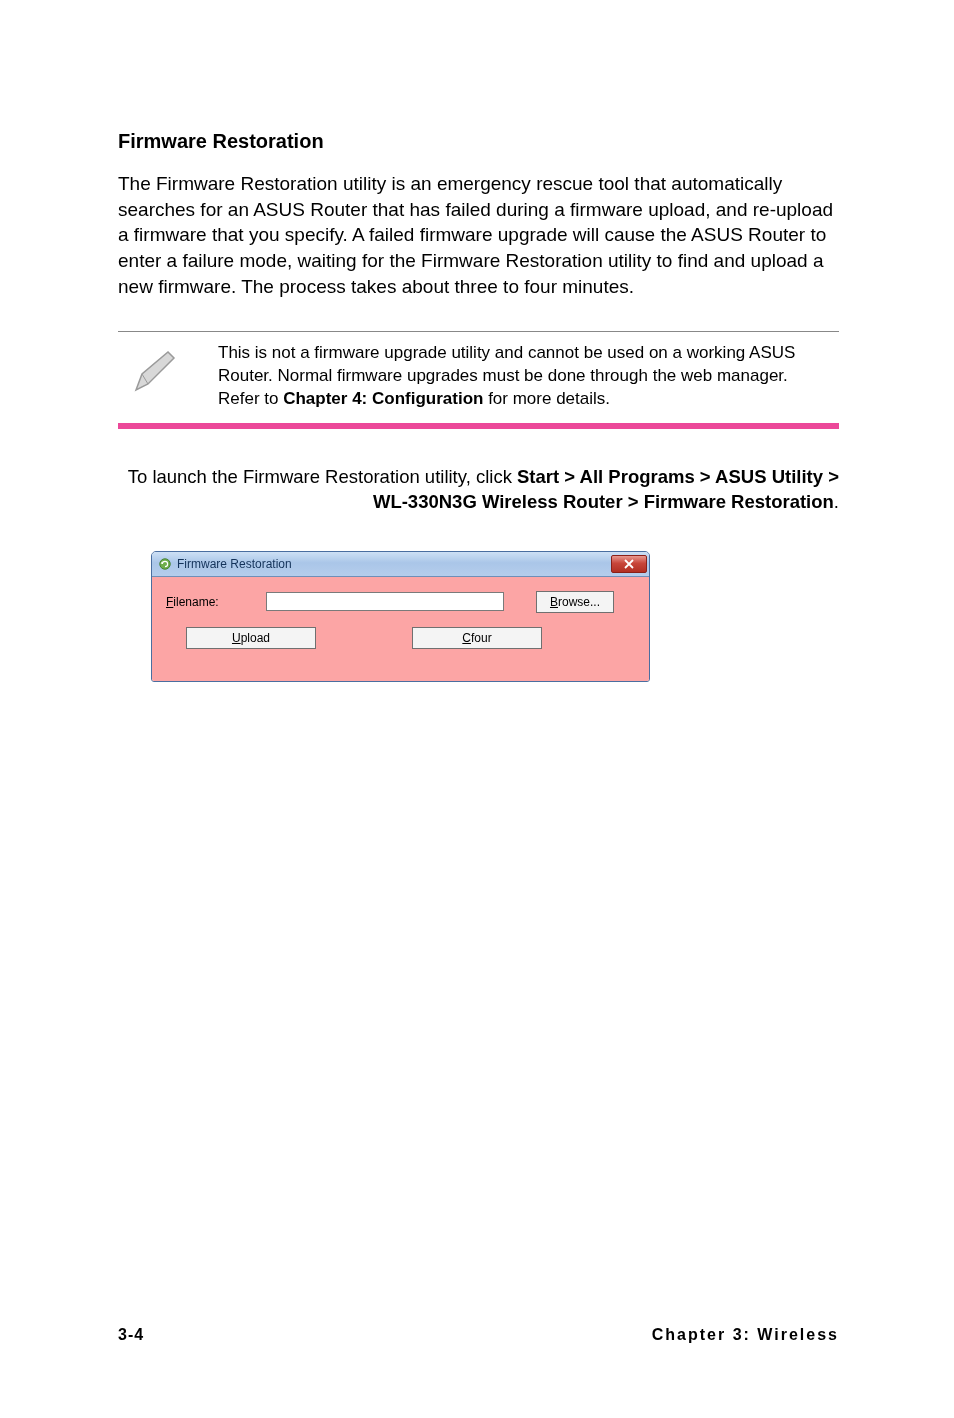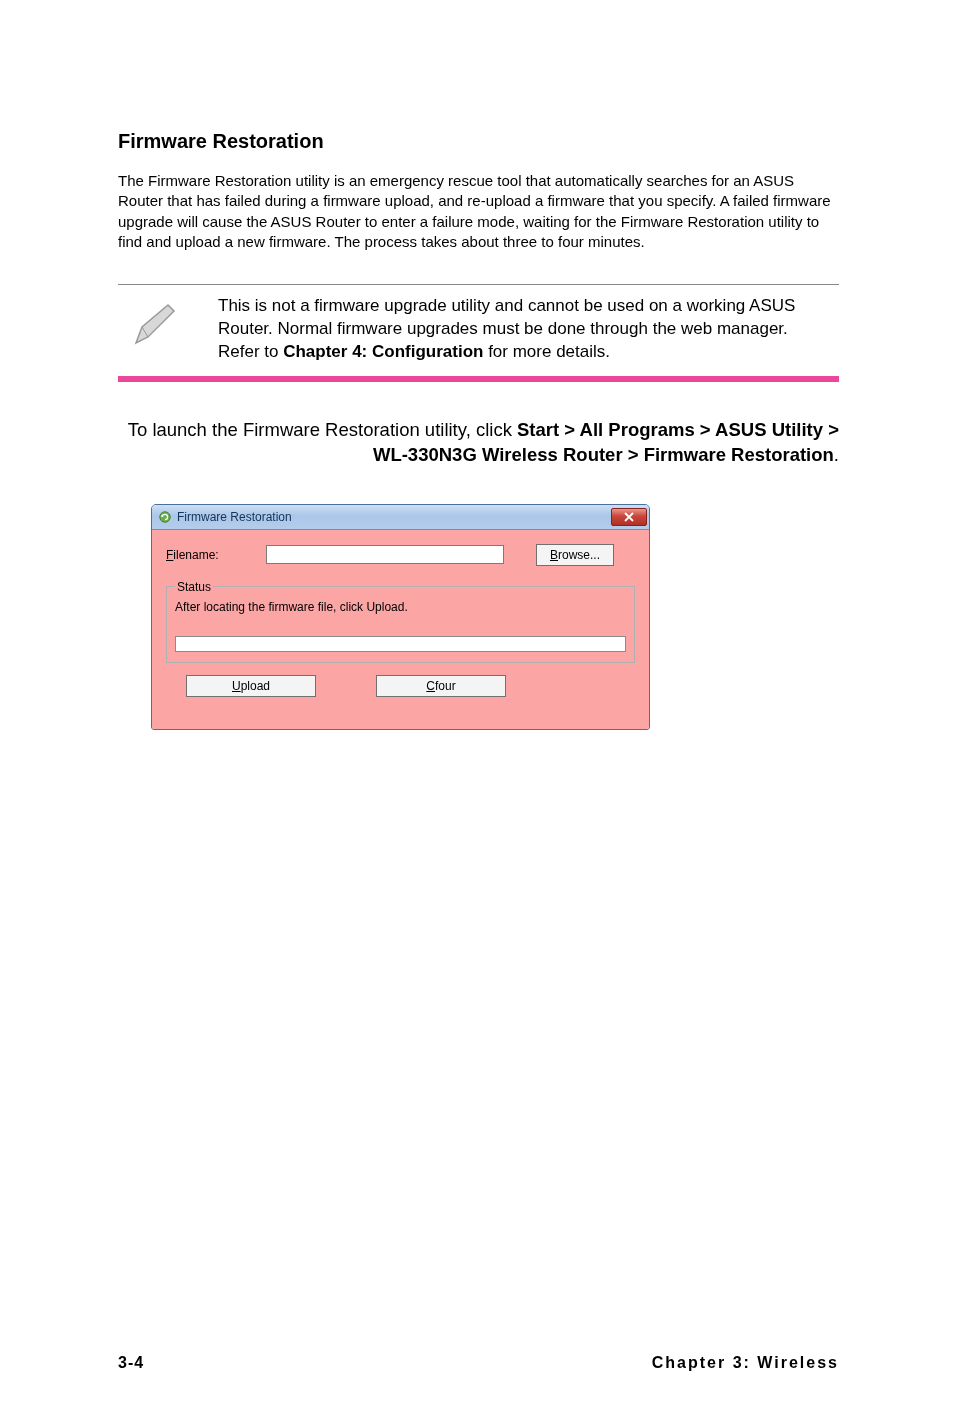--- a/index.html
+++ b/index.html
@@ -15,21 +15,21 @@
   .page {
     padding: 130px 115px 0 118px;
     box-sizing: border-box;
   }
   .section-heading {
     font-weight: bold;
     font-size: 20px;
     margin-bottom: 18px;
   }
   .body-para {
-    font-size: 15px;
+    font-size: 19px;
     line-height: 1.35;
     margin-bottom: 22px;
   }
   .note-block {
     border-top: 1px solid #888;
     border-bottom: 6px solid #ec4899;
     margin-top: 32px;
     margin-bottom: 36px;
     display: flex;
     align-items: flex-start;
@@ -149,38 +149,38 @@
   }
   .progress-outer {
     width: 100%;
     height: 16px;
     border: 1px solid #8b8b8b;
     background: #fff;
     box-sizing: border-box;
   }
   .dialog-buttons {
     display: flex;
-    gap: 60px;
+    gap: 96px;
     padding-left: 20px;
     margin-bottom: 20px;
   }
   .dlg-btn {
     width: 130px;
     height: 22px;
     background: #f4f4f4;
     border: 1px solid #707070;
     font-family: inherit;
     font-size: 12px;
     cursor: pointer;
   }
   .dlg-btn span.u { text-decoration: underline; }
 
   .footer {
     position: absolute;
-    bottom: 46px;
+    bottom: 74px;
     left: 118px;
     right: 115px;
     display: flex;
     justify-content: space-between;
     font-size: 16px;
     font-weight: bold;
     letter-spacing: 1px;
   }
   .footer-right { letter-spacing: 2px; }
 </style>
@@ -220,25 +220,20 @@
           <path d="M1 1 L9 9 M9 1 L1 9" stroke="#fff" stroke-width="1.8"></path>
         </svg>
       </div>
     </div>
     <div class="dialog-body">
       <div class="row-filename">
         <div class="lbl"><span class="u">F</span><span>ilename:</span></div>
         <input type="text" value="" style="">
         <button class="browse-btn"><span class="u">B</span><span>rowse...</span></button>
       </div>
-      <fieldset class="status">
-        <legend>Status</legend>
-        <div class="status-text">After locating the firmware file, click Upload.</div>
-        <div class="progress-outer"></div>
-      </fieldset>
       <div class="dialog-buttons">
         <button class="dlg-btn"><span class="u">U</span><span>pload</span></button>
         <button class="dlg-btn"><span class="u">C</span><span>four</span></button>
       </div>
     </div>
   </div>
 </div>
 
 <div class="footer">
   <span>3-4</span>

